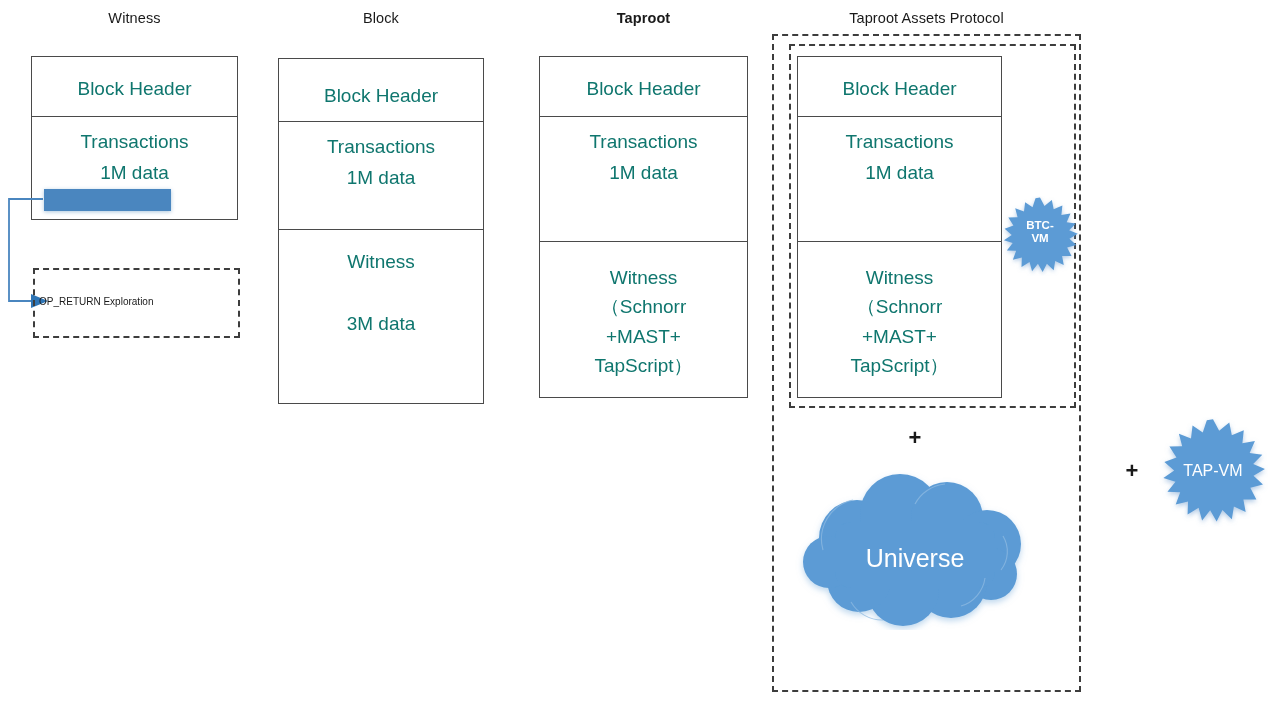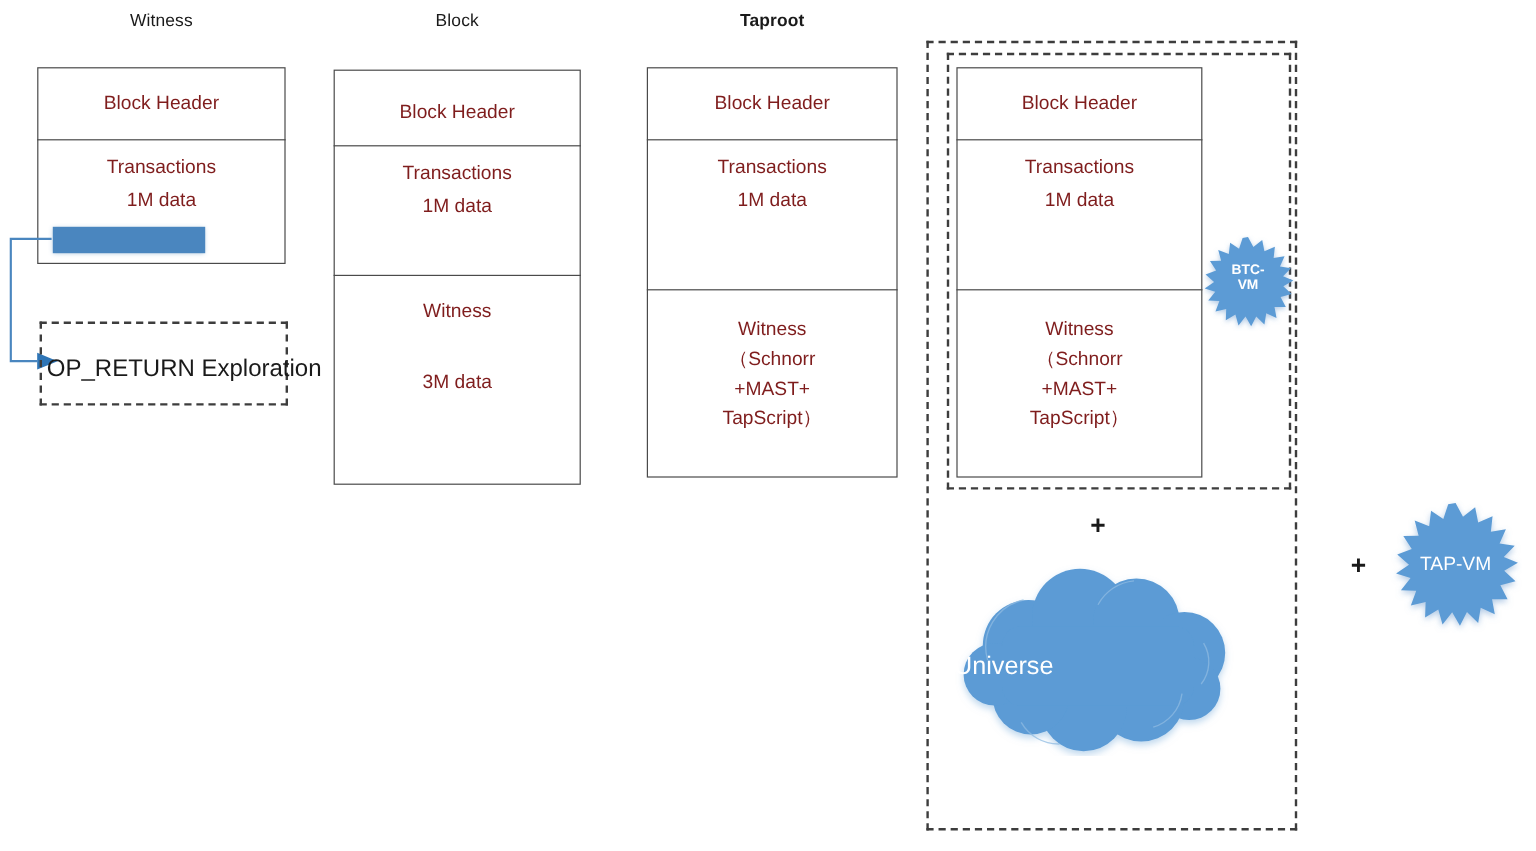--- a/index.html
+++ b/index.html
@@ -37,43 +37,43 @@
     box-sizing: border-box;
   }
   .cell {
     position: absolute;
     left: 0;
     right: 0;
     box-sizing: border-box;
     display: flex;
     flex-direction: column;
     align-items: center;
-    color: #7f1d1d;
-    font-size: 16px;
+    color: #0f766e;
+    font-size: 19px;
     line-height: 1.0;
   }
   .cell .line { display: block; }
   .divider {
     position: absolute;
     left: -1px;
     right: -1px;
     height: 0;
     border-top: 1.6px solid #4a4a4a;
   }
 
   
   .dashed {
     position: absolute;
     box-sizing: border-box;
     border: 2.2px dashed #3d3d3d;
     background: transparent;
   }
   .dashed-label {
     position: absolute;
-    font-size: 20px;
+    font-size: 10px;
     color: #1a1a1a;
     white-space: nowrap;
   }
 
   
   .databar {
     position: absolute;
     background: #4a86bf;
     box-shadow: 0 1px 4px rgba(70,130,180,.45);
   }
@@ -89,22 +89,23 @@
     color: #1a1a1a;
     line-height: 1;
     font-family: "Liberation Sans", sans-serif;
   }
 
   
   .cloud-wrap { position: absolute; }
   .cloud-label {
     position: absolute;
     left: 0; right: 0;
+    text-align: center;
     color: #ffffff;
-    font-size: 21px;
+    font-size: 25px;
     pointer-events: none;
   }
 
   
   .star-wrap { position: absolute; }
   .star-label {
     position: absolute;
     left: 0; right: 0;
     text-align: center;
     color: #ffffff;
@@ -170,20 +171,21 @@
     </div>
     <div class="divider" style="top:184px;"></div>
     <div class="cell" style="top:206px;line-height:1.55;">
       <span class="line">Witness</span>
       <span class="line">（Schnorr</span>
       <span class="line">+MAST+</span>
       <span class="line">TapScript）</span>
     </div>
   </div>
 
+  <div class="col-title" style="left:772px;top:10px;width:309px;">Taproot Assets Protocol</div>
 
   <div class="dashed" style="left:772px;top:34px;width:309px;height:658px;"></div>
 
   <div class="dashed" style="left:789px;top:44px;width:287px;height:364px;"></div>
 
   <div class="stack" style="left:797px;top:56px;width:205px;height:342px;">
     <div class="cell" style="top:22px;">
       <span class="line">Block Header</span>
     </div>
     <div class="divider" style="top:59px;"></div>

